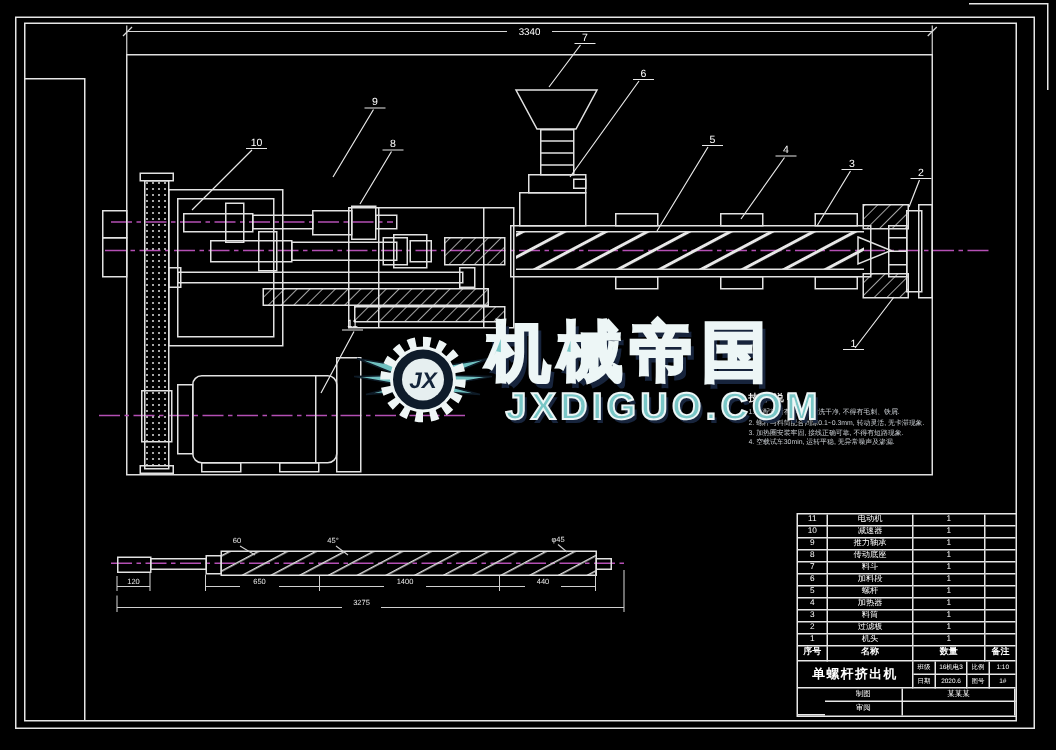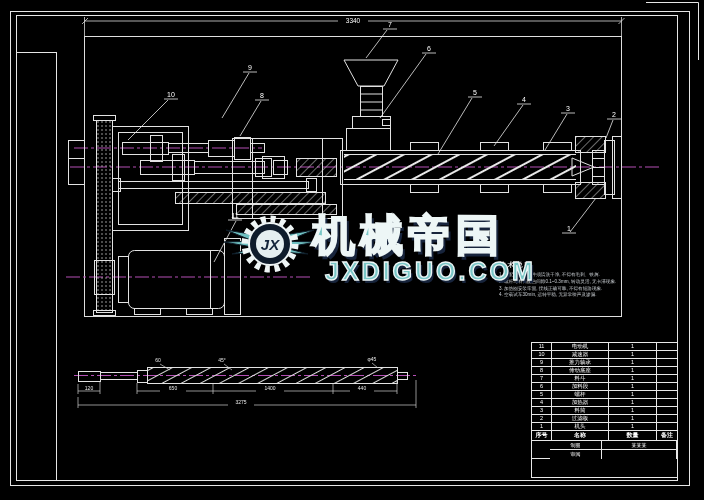--- a/index.html
+++ b/index.html
@@ -1,21 +1,21 @@
 <!DOCTYPE html>
 <html><head>
 <meta charset="utf-8">
 <style>
   html,body{margin:0;padding:0;background:#000;}
   .stage{position:relative;width:704px;height:500px;background:#000;overflow:hidden;
          font-family:"Liberation Sans",sans-serif;}
   svg.draw{position:absolute;left:0;top:0;}
 
   
-  .wm{position:absolute;left:224px;top:212px;display:flex;align-items:flex-start;z-index:5;}
+  .wm{position:absolute;left:236px;top:212px;display:flex;align-items:flex-end;z-index:5;}
   .wm-text{display:flex;flex-direction:column;margin-left:-4px;}
   .wm-brand{font-size:43px;font-weight:bold;line-height:46px;color:#79c6c6;letter-spacing:5px;
             -webkit-text-stroke:2px #edf6f6;text-shadow:3px 4px 0 #17243c;white-space:nowrap;}
   .wm-domain{font-size:25px;font-weight:bold;line-height:27px;color:#79c6c6;letter-spacing:3px;
             -webkit-text-stroke:1.3px #edf6f6;text-shadow:2px 3px 0 #17243c;white-space:nowrap;
             margin-left:13px;}
 
   
   .notes{position:absolute;left:499px;top:261px;width:170px;color:#c9ced3;z-index:4;}
   .nt{font-size:6.5px;font-weight:bold;color:#ececec;letter-spacing:2px;margin-bottom:2px;}
@@ -348,20 +348,37 @@
         <div>机头</div>
         <div>1</div>
         <div></div>
   </div>
   <div class="brow bhead">
     <div>序号</div>
     <div>名称</div>
     <div>数量</div>
     <div>备注</div>
   </div>
+  <div class="btitle">
+    <div class="btitle-name">单螺杆挤出机</div>
+    <div class="binfo">
+      <div class="binfo-row">
+        <div>班级</div>
+        <div>16机电3</div>
+        <div>比例</div>
+        <div>1:10</div>
+      </div>
+      <div class="binfo-row">
+        <div>日期</div>
+        <div>2020.6</div>
+        <div>图号</div>
+        <div>1#</div>
+      </div>
+    </div>
+  </div>
   <div class="bfoot">
     <div>制图</div>
     <div>某某某</div>
     <div class="span2"></div>
     <div>审阅</div>
     <div></div>
   </div>
 </div>
 
 </div>

